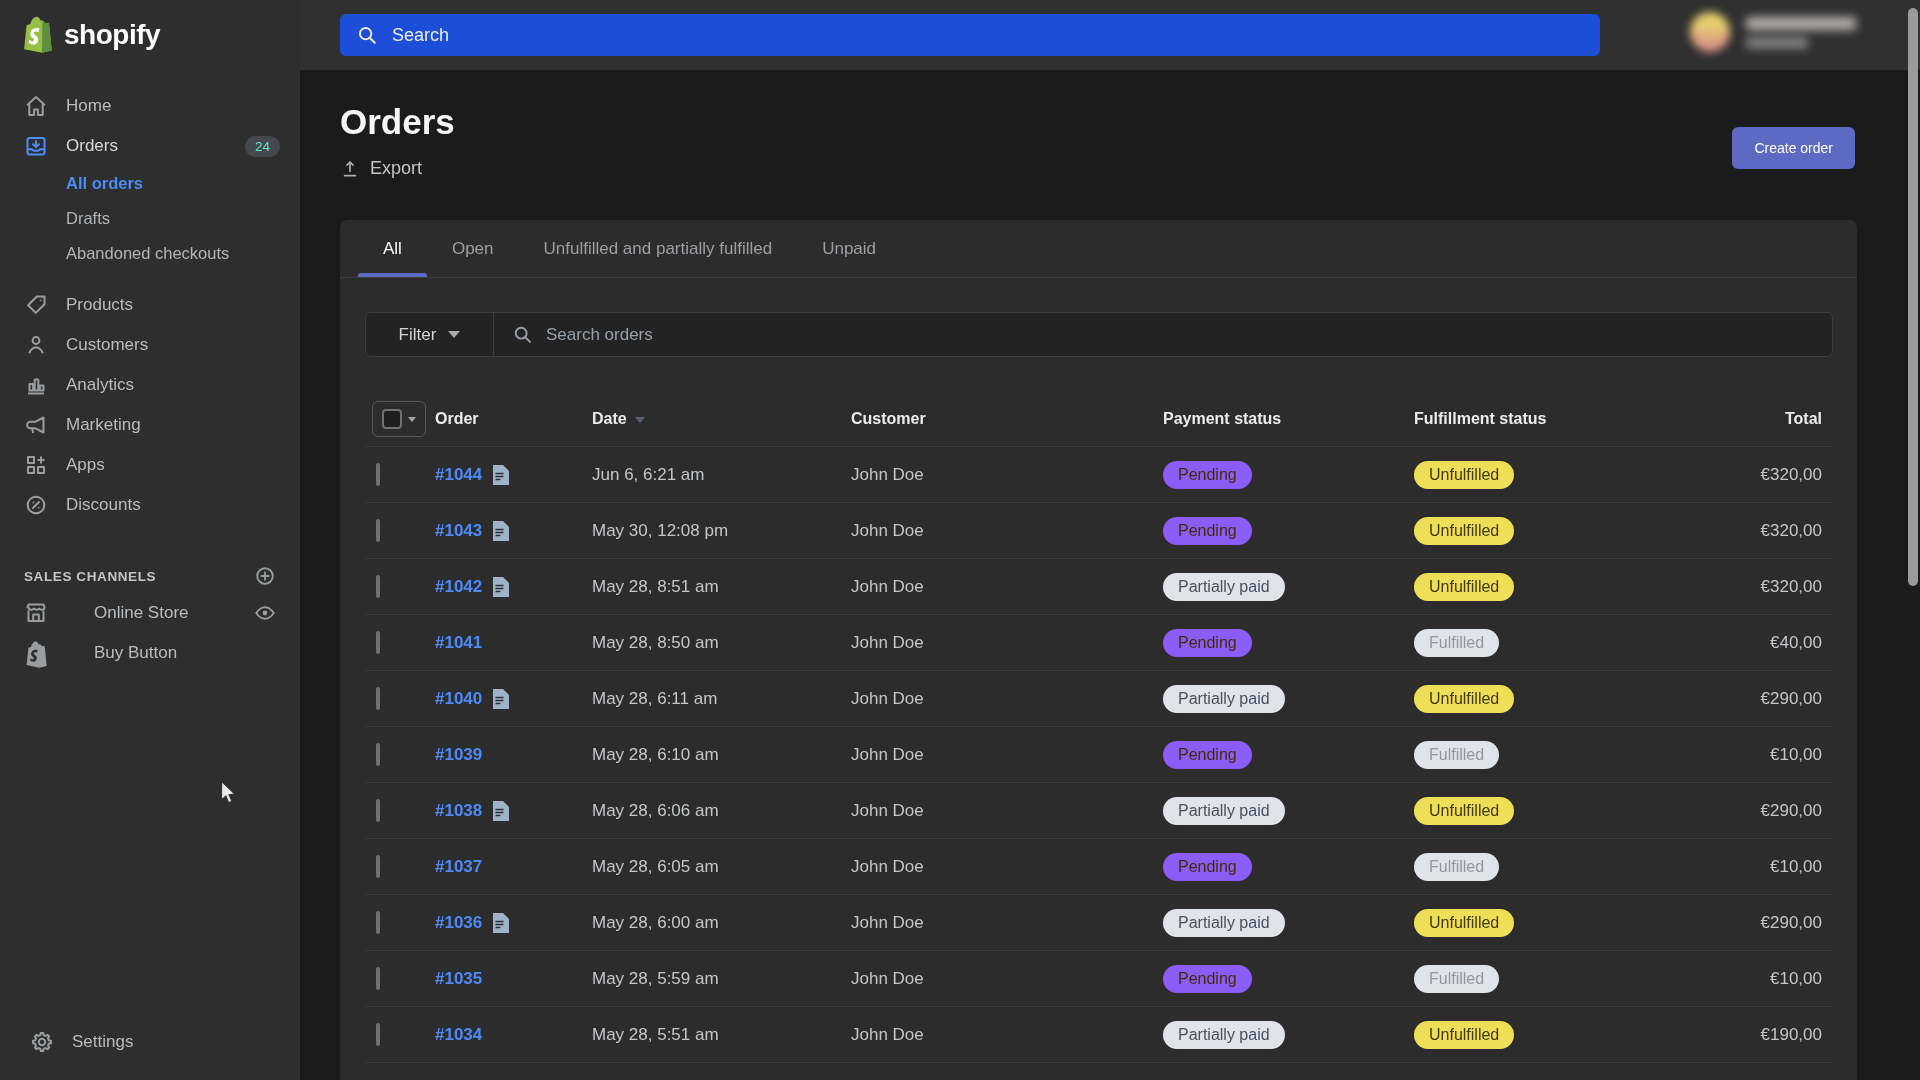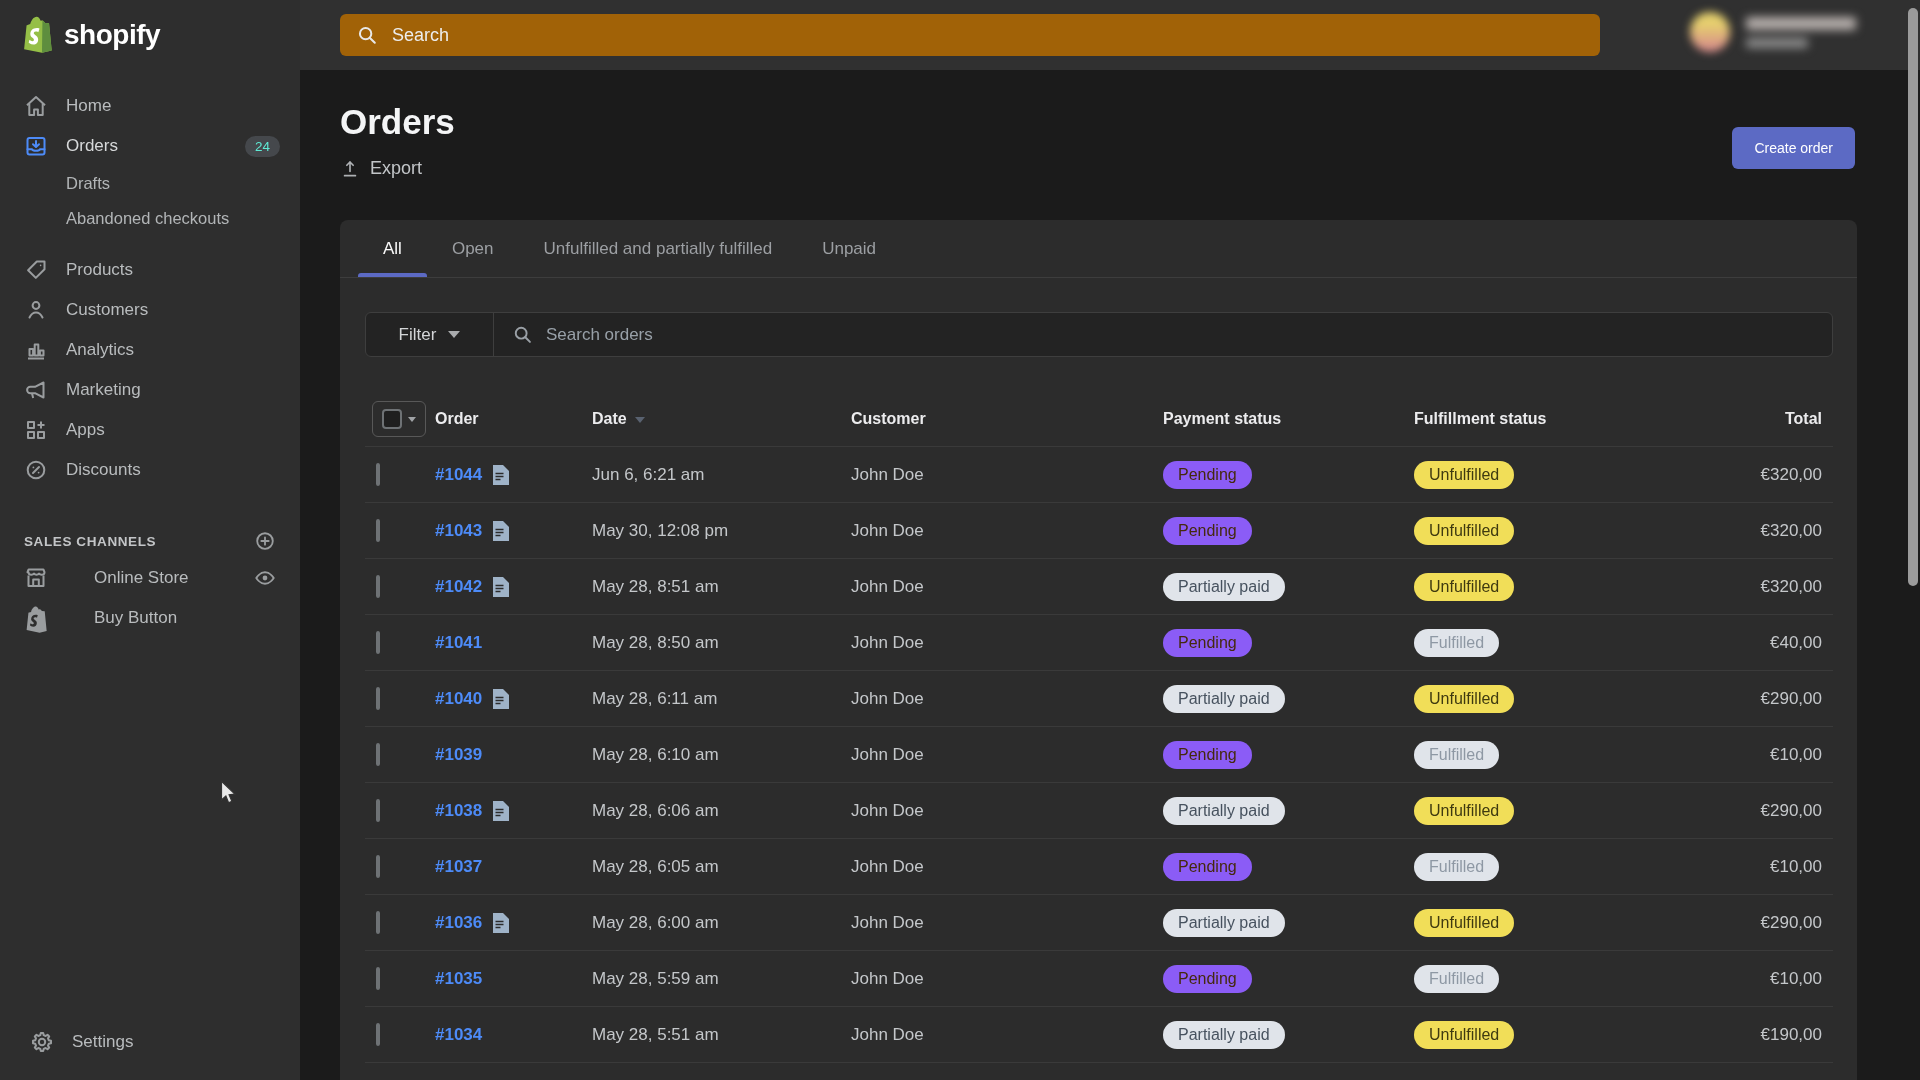--- a/index.html
+++ b/index.html
@@ -27,21 +27,21 @@
   .section-head .shlabel { font-size:13.5px; font-weight:bold; letter-spacing:0.6px; color:#c3c5c7; }
   .section-head .plus { margin-left:auto; color:#9a9d9f; width:22px; height:22px; cursor:pointer; }
   .channel-item { display:flex; align-items:center; height:40px; padding:0 24px; color:#b9bcbe; font-size:17px; cursor:pointer;gap:28px; }
   .channel-item .nicon { width:24px; height:24px; margin-right:18px; color:#9a9d9f; }
   .channel-item .eye { margin-left:auto; width:22px; height:22px; color:#9a9d9f; cursor:pointer; }
   .settings-item { position:absolute; left:6px; bottom:16px; width:100%; display:flex; align-items:center; height:44px; padding:0 24px; color:#b9bcbe; font-size:17px; cursor:pointer; }
   .settings-item .nicon { width:24px; height:24px; margin-right:18px; color:#9a9d9f; }
 
   
   .topbar { position:absolute; left:300px; top:0; width:1620px; height:70px; background:#303030; z-index:2; }
-  .global-search { position:absolute; left:40px; top:14px; width:1260px; height:42px; background:#a16207; border-radius:6px; display:flex; align-items:center; padding:0 16px; cursor:text; }
+  .global-search { position:absolute; left:40px; top:14px; width:1260px; height:42px; background:#1d4ed8; border-radius:6px; display:flex; align-items:center; padding:0 16px; cursor:text; }
   .global-search .gsicon { width:22px; height:22px; color:#e8e8e8; margin-right:14px; }
   .global-search .gstext { color:#ededed; font-size:18px; }
   .account { position:absolute; right:64px; top:12px; display:flex; align-items:center; gap:16px; cursor:pointer; }
   .avatar { width:40px; height:40px; border-radius:50%; background:linear-gradient(180deg,#e6d06e 30%,#d88f8b 90%); filter:blur(4px); }
   .acct-lines { filter:blur(5px); }
   .acct-line1 { width:110px; height:13px; border-radius:3px; background:#b5aeab; margin-bottom:8px; }
   .acct-line2 { width:62px; height:10px; border-radius:3px; background:#8d8d8d; }
 
   
   .scrollbar-thumb { position:absolute; right:2px; top:8px; width:10px; height:578px; background:#9b9b9b; border-radius:6px; z-index:5; cursor:grab; }
@@ -123,20 +123,21 @@
             <rect x="3.5" y="4" width="17" height="16.5" rx="2"></rect>
             <path d="M12 7v5.6"></path>
             <path d="M9 10.2 12 13l3-2.8"></path>
             <path d="M3.5 15.3h4.6c.7 1.9 7.1 1.9 7.8 0h4.6"></path>
           </svg>
       </span>
       <span>Orders</span>
       <span class="nav-badge">24</span>
     </div>
 
+    <a class="nav-sub active">All orders</a>
     <a class="nav-sub">Drafts</a>
     <a class="nav-sub">Abandoned checkouts</a>
 
     <div class="nav-gap"></div>
 
     <div class="nav-item">
       <span class="nicon">
         <svg viewBox="0 0 24 24" fill="none" stroke="currentColor" stroke-width="2" stroke-linejoin="round">
             <path d="M12.8 3.5h7.7v7.7l-8.7 8.7-7.7-7.7z"></path>
             <circle cx="16.6" cy="7.4" r="0.8" fill="currentColor" stroke="none"></circle>

